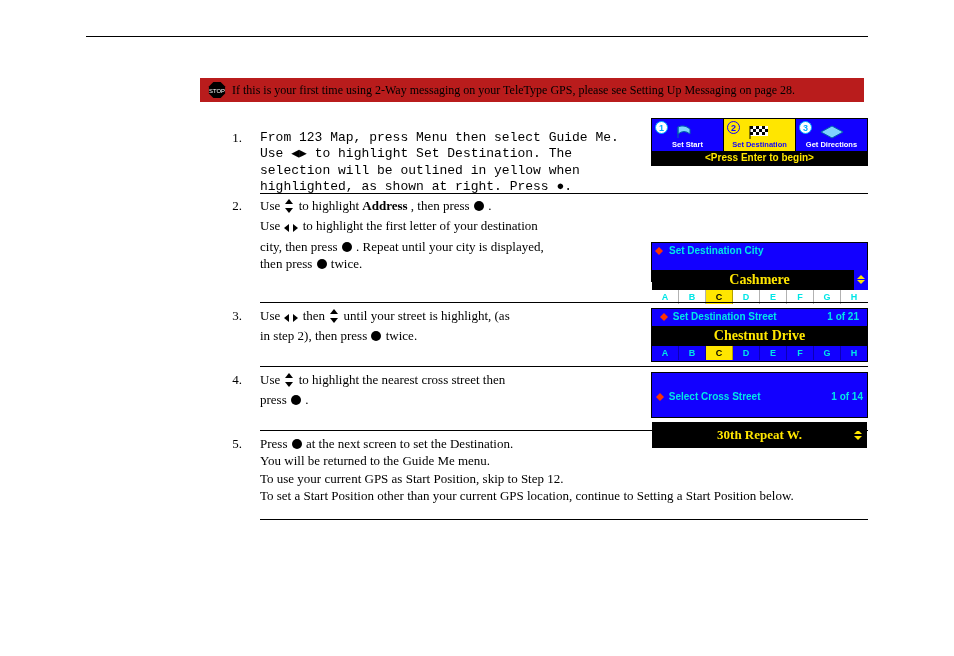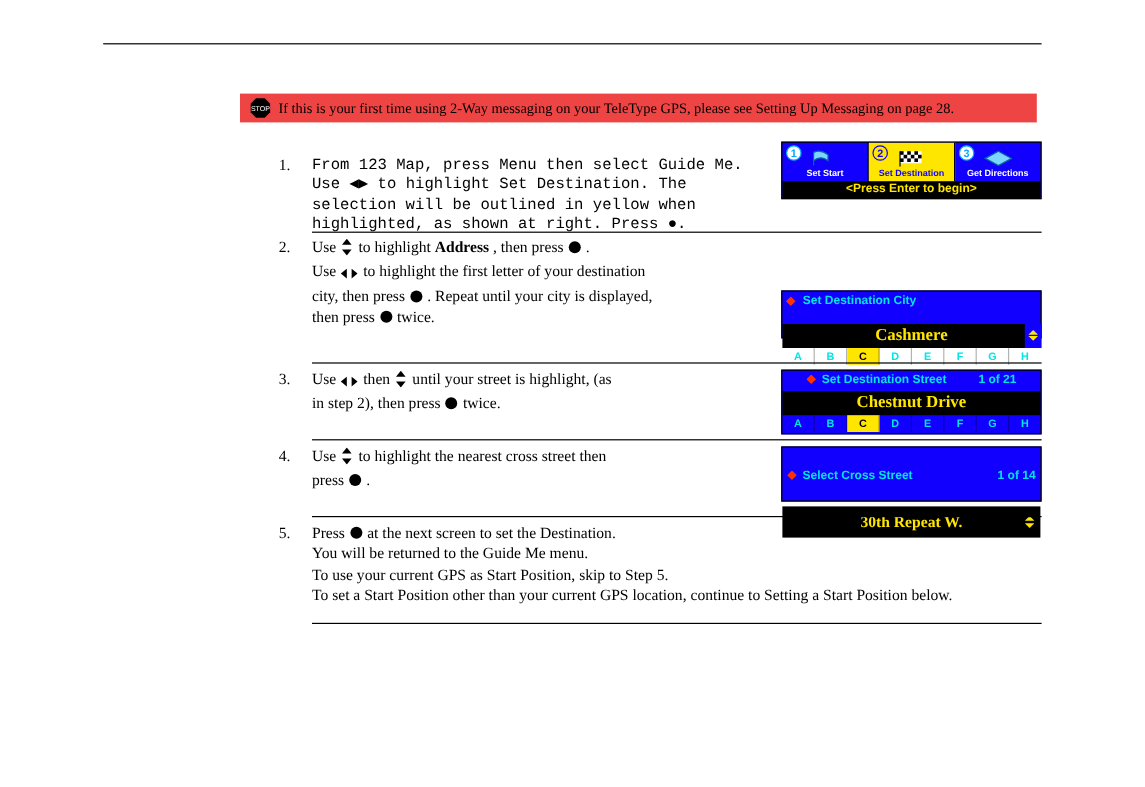--- a/index.html
+++ b/index.html
@@ -25,21 +25,21 @@
   .r-h3   { left: 260px; right: 86px; top: 366px; }
   .r-h4   { left: 260px; right: 86px; top: 430px; }
   .r-bot  { left: 260px; right: 86px; top: 519px; }
 
   .row { position: absolute; left: 260px; right: 86px; }
 
   .gray-banner {
     position: absolute;
     left: 200px; right: 90px; top: 78px;
     height: 24px;
-    background: #ef4444;
+    background: #b91c1c;
     display: flex;
     align-items: center;
     font-size: 12px;
     padding-left: 32px;
     white-space: nowrap;
   }
   .stop-sign {
     position: absolute;
     left: 8px; top: 3px;
     width: 18px; height: 18px;
@@ -140,21 +140,21 @@
   }
   .p-city .updn i {
     width:0;height:0;border-left:4px solid transparent;border-right:4px solid transparent;
   }
   .p-city .updn i.up { border-bottom:4px solid #ffe600; }
   .p-city .updn i.dn { border-top:4px solid #ffe600; }
 
   .p-street { top: 0; height: 54px; }
   .p-street .hdr {
     display:flex; align-items:center; justify-content:space-between;
-    padding:2px 20px; color:#00e6e6; font-size:10px;
+    padding:2px 8px; color:#00e6e6; font-size:10px;
   }
   .p-street .main {
     background:#000000; color:#ffe600; text-align:center;
     font-size:14px; line-height:20px; height:20px;
     font-family: "Times New Roman", serif; font-weight:bold;
   }
   .p-street .alpha {
     display:flex; height:14px;
   }
   .p-street .alpha span {
@@ -421,19 +421,19 @@
 
   <div class="row" style="top:436px; height:80px;">
     <div class="step-num">5.</div>
     <div class="step-body" style="padding-right:0;">
       <div class="line">
         <span>Press </span>
         <span class="udot"></span>
         <span> at the next screen to set the Destination.</span>
       </div>
       <div class="line">You will be returned to the Guide Me menu.</div>
-      <div class="line">To use your current GPS as Start Position, skip to Step 5.</div>
+      <div class="line">To use your current GPS as Start Position, skip to Step 12.</div>
       <div class="line" style="white-space:normal;">To set a Start Position other than your current GPS location, continue to Setting a Start Position below.</div>
     </div>
   </div>
 
   <div class="hrule r-bot"></div>
 </div>
 
 </body></html>

